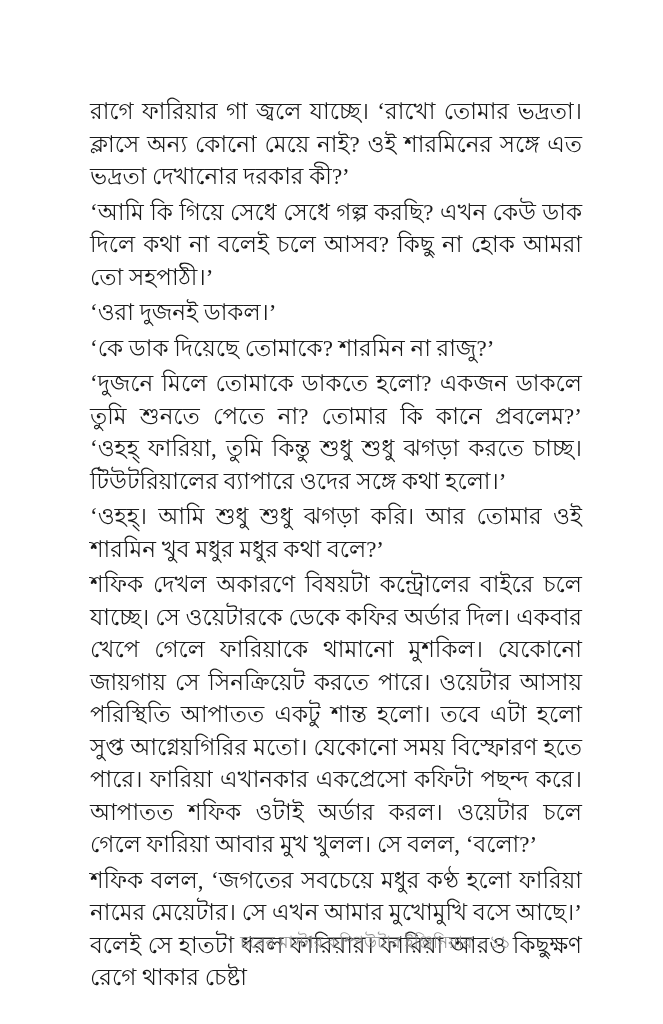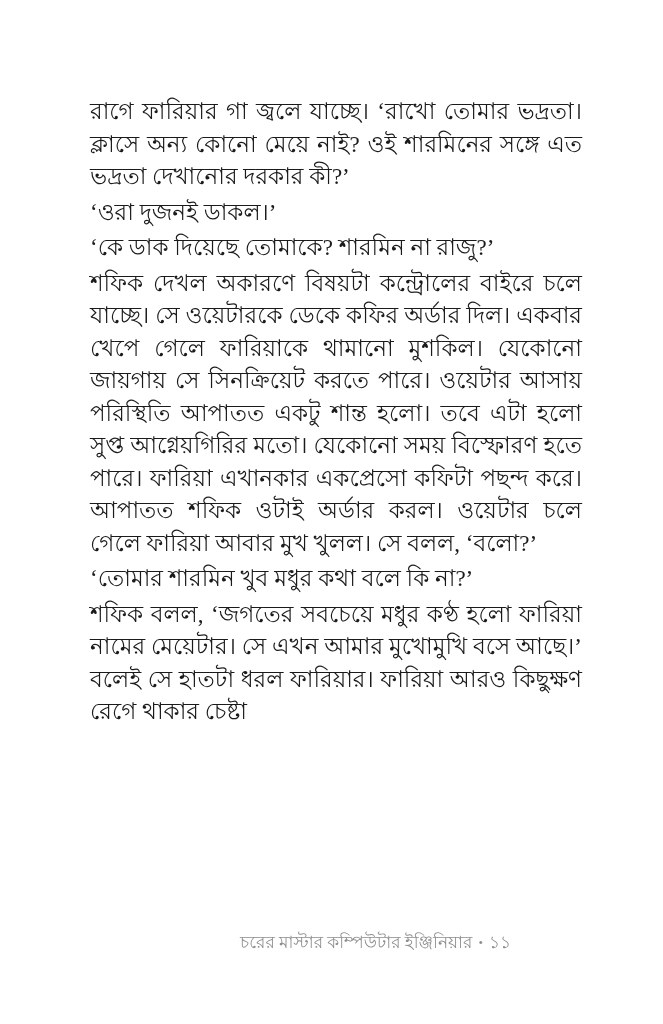--- a/index.html
+++ b/index.html
@@ -46,24 +46,26 @@
     vertical-align: 1px;
   }
 </style>
 </head>
 <body>
 
 <div class="page">
 
   <main class="text-block">
     <p>রাগে ফারিয়ার গা জ্বলে যাচ্ছে। ‘রাখো তোমার ভদ্রতা। ক্লাসে অন্য কোনো মেয়ে নাই? ওই শারমিনের সঙ্গে এত ভদ্রতা দেখানোর দরকার কী?’</p>
+    <p>‘আমি কি গিয়ে সেধে সেধে গল্প করছি? এখন কেউ ডাক দিলে কথা না বলেই চলে আসব? কিছু না হোক আমরা তো সহপাঠী।’</p>
     <p>‘ওরা দুজনই ডাকল।’</p>
     <p>‘কে ডাক দিয়েছে তোমাকে? শারমিন না রাজু?’</p>
+    <p>‘দুজনে মিলে তোমাকে ডাকতে হলো? একজন ডাকলে তুমি শুনতে পেতে না? তোমার কি কানে প্রবলেম?’ ‘ওহহ্‌ ফারিয়া, তুমি কিন্তু শুধু শুধু ঝগড়া করতে চাচ্ছ। টিউটরিয়ালের ব্যাপারে ওদের সঙ্গে কথা হলো।’</p>
+    <p>‘ওহহ্‌। আমি শুধু শুধু ঝগড়া করি। আর তোমার ওই শারমিন খুব মধুর মধুর কথা বলে?’</p>
     <p>শফিক দেখল অকারণে বিষয়টা কন্ট্রোলের বাইরে চলে যাচ্ছে। সে ওয়েটারকে ডেকে কফির অর্ডার দিল। একবার খেপে গেলে ফারিয়াকে থামানো মুশকিল। যেকোনো জায়গায় সে সিনক্রিয়েট করতে পারে। ওয়েটার আসায় পরিস্থিতি আপাতত একটু শান্ত হলো। তবে এটা হলো সুপ্ত আগ্নেয়গিরির মতো। যেকোনো সময় বিস্ফোরণ হতে পারে। ফারিয়া এখানকার একপ্রেসো কফিটা পছন্দ করে। আপাতত শফিক ওটাই অর্ডার করল। ওয়েটার চলে গেলে ফারিয়া আবার মুখ খুলল। সে বলল, ‘বলো?’</p>
-    <p>‘তোমার শারমিন খুব মধুর কথা বলে কি না?’</p>
     <p>শফিক বলল, ‘জগতের সবচেয়ে মধুর কণ্ঠ হলো ফারিয়া নামের মেয়েটার। সে এখন আমার মুখোমুখি বসে আছে।’ বলেই সে হাতটা ধরল ফারিয়ার। ফারিয়া আরও কিছুক্ষণ রেগে থাকার চেষ্টা</p>
   </main>
 
   <footer class="page-footer">
     <span>চরের মাস্টার কম্পিউটার ইঞ্জিনিয়ার</span><span class="sep">•</span><span>১১</span>
   </footer>
 
 </div>
 
 </body></html>

